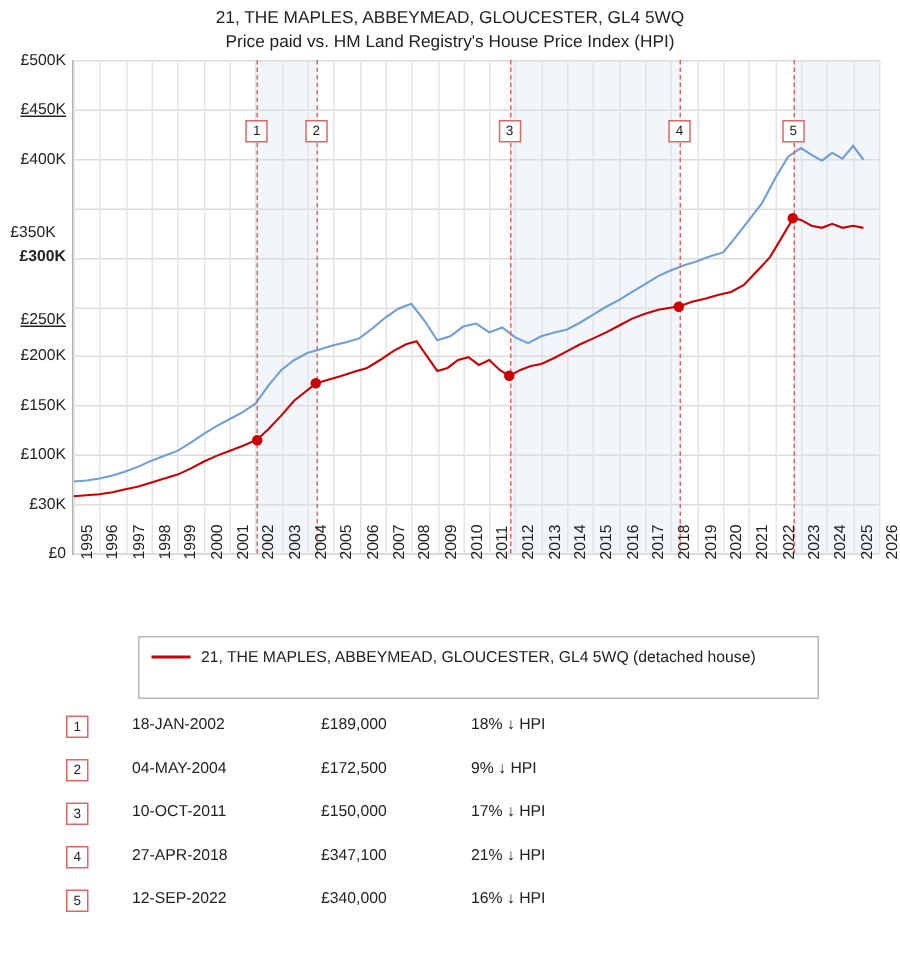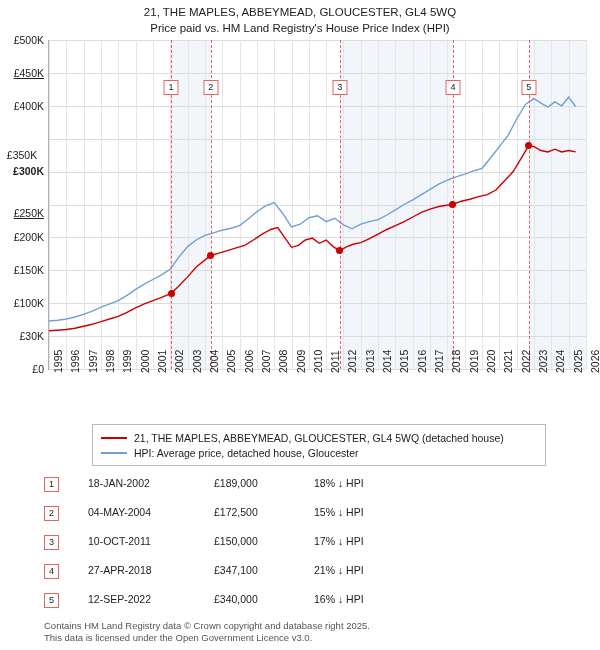--- a/index.html
+++ b/index.html
@@ -316,38 +316,34 @@
       <div class="xlabel" style="left: 554.355px; top: 373px;">2024</div>
       <div class="xlabel" style="left: 571.677px; top: 373px;">2025</div>
       <div class="xlabel" style="left: 589px; top: 373px;">2026</div>
     </div>
 
   <div id="legend">
     <div class="legrow">
       <span class="swatch"></span>
       <span>21, THE MAPLES, ABBEYMEAD, GLOUCESTER, GL4 5WQ (detached house)</span>
     </div>
-    <div class="legrow">
-      <span class="swatch blue"></span>
-      <span>HPI: Average price, detached house, Gloucester</span>
-    </div>
   </div>
 
   <div id="table">
     <div class="trow">
       <span class="tnum">1</span>
       <span class="tdate">18-JAN-2002</span>
       <span class="tprice">£189,000</span>
       <span class="thpi">18% ↓ HPI</span>
     </div>
     <div class="trow">
       <span class="tnum">2</span>
       <span class="tdate">04-MAY-2004</span>
       <span class="tprice">£172,500</span>
-      <span class="thpi">15% ↓ HPI</span>
+      <span class="thpi">9% ↓ HPI</span>
     </div>
     <div class="trow">
       <span class="tnum">3</span>
       <span class="tdate">10-OCT-2011</span>
       <span class="tprice">£150,000</span>
       <span class="thpi">17% ↓ HPI</span>
     </div>
     <div class="trow">
       <span class="tnum">4</span>
       <span class="tdate">27-APR-2018</span>
@@ -355,18 +351,14 @@
       <span class="thpi">21% ↓ HPI</span>
     </div>
     <div class="trow">
       <span class="tnum">5</span>
       <span class="tdate">12-SEP-2022</span>
       <span class="tprice">£340,000</span>
       <span class="thpi">16% ↓ HPI</span>
     </div>
   </div>
 
-  <div id="footer">
-    <div>Contains HM Land Registry data © Crown copyright and database right 2025.</div>
-    <div>This data is licensed under the Open Government Licence v3.0.</div>
-  </div>
 
 </div>
 
 </body></html>

